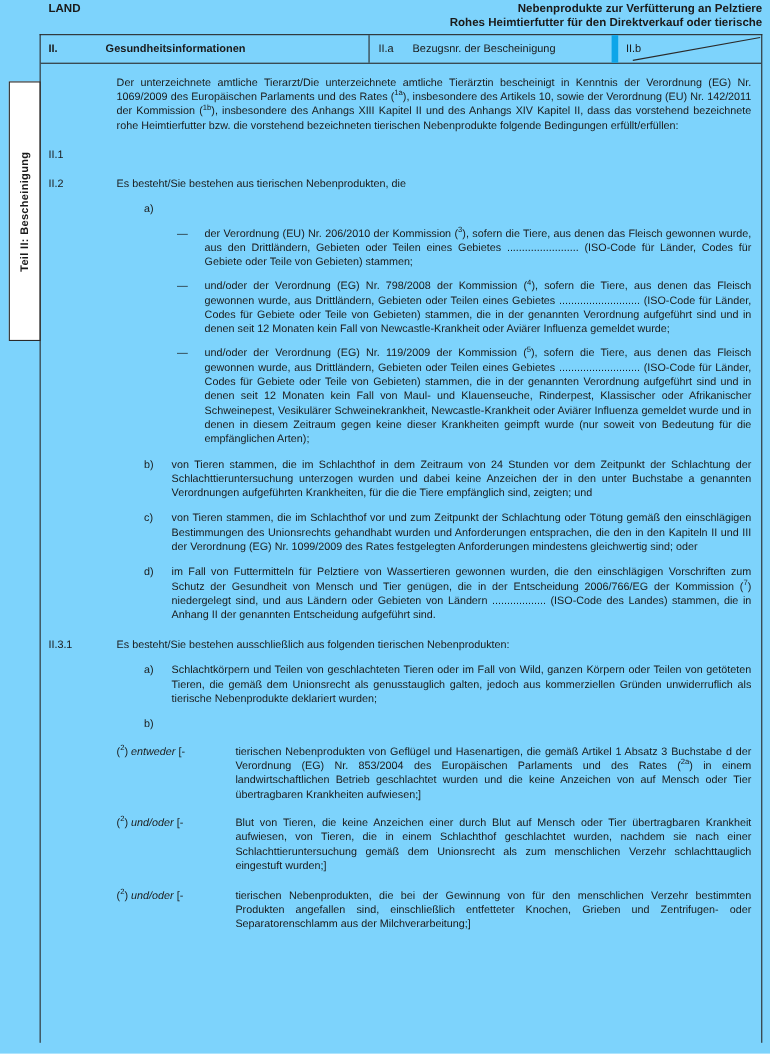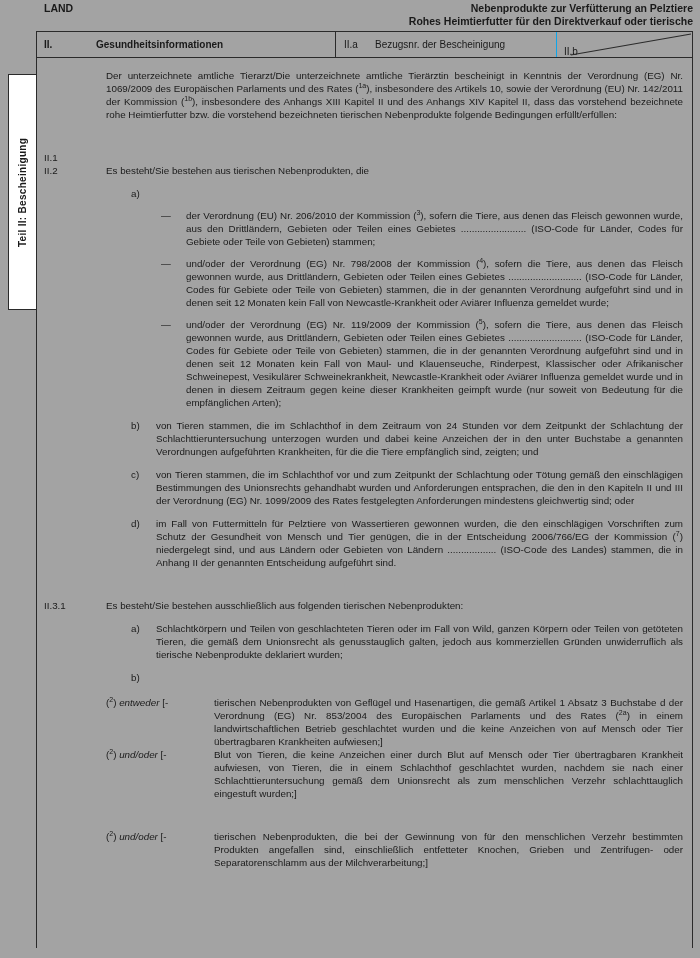--- a/index.html
+++ b/index.html
@@ -1,17 +1,17 @@
 <!DOCTYPE html>
 <html><head>
 <meta charset="utf-8">
 <style>
   html,body {margin:0; padding:0; background:#fff;}
   .page {
-    position:relative; width:700px; height:958px; background:#a3a3a3;
+    position:relative; width:700px; height:958px; background:#7dd3fc;
     font-family:"Liberation Sans","DejaVu Sans",sans-serif;
     color:#1a1a1a; overflow:hidden;
   }
   .land {position:absolute; left:44px; top:2px; font-size:10.5px; font-weight:bold;}
   .doc-title {position:absolute; right:7px; top:2px; text-align:right; font-size:10.5px; font-weight:bold; line-height:13px;}
   .part-box {
     position:absolute; left:8px; top:74px; width:27px; height:234px;
     border:1px solid #2a2a2a; display:flex; align-items:center; justify-content:center;
     background:#fff;
   }
@@ -24,34 +24,34 @@
     box-sizing:border-box;
   }
   .cert-header {
     display:flex; height:25px; border-bottom:1px solid #2a2a2a; font-size:10px; align-items:center;
   }
   .ch-left {width:298px; flex:none; display:flex; align-items:center;}
   .ch-num {font-weight:bold; padding-left:7px; width:59px; box-sizing:border-box;}
   .ch-title {font-weight:bold;}
   .ch-mid {width:220px; flex:none; border-left:1px solid #2a2a2a; align-self:stretch; display:flex; align-items:center;}
   .ch-ref-label {padding-left:8px; width:31px; flex:none;}
-  .ch-right {flex:1; border-left:1px solid #0ea5e9; align-self:stretch; position:relative; display:flex; align-items:flex-end;}
+  .ch-right {flex:1; border-left:6px solid #0ea5e9; align-self:stretch; position:relative; display:flex; align-items:center;}
   .ch-b-label {padding-left:7px;}
   .ch-right svg {position:absolute; left:0; top:0; width:100%; height:100%;}
   .cert-body {font-size:9.8px; line-height:13px;}
   .row {display:flex;}
   .num {width:69px; flex:none; padding-left:7px; box-sizing:border-box;}
   .lt  {width:25px; flex:none; margin-left:25px;}
   .dash{width:25px; flex:none; margin-left:55px;}
   .opt-label {width:108px; flex:none; white-space:nowrap;}
   .txt {flex:1; text-align:justify; padding-right:9px;}
   .it {font-style:italic;}
   sup {font-size:7px; line-height:0; vertical-align:super;} .mt9 {margin-top:9px;} .mt10 {margin-top:10px;}
-  .mt11 {margin-top:11px;} .mt12 {margin-top:12px;} .mt13 {}
-  .mt14 {margin-top:30px;}
+  .mt11 {margin-top:11px;} .mt12 {margin-top:12px;} .mt13 {margin-top:13px;}
+  .mt14 {margin-top:14px;}
 </style>
 </head>
 <body>
 
 <div class="page">
 
   <div class="land">LAND</div>
 
   <div class="doc-title">
     <div>Nebenprodukte zur Verfütterung an Pelztiere</div>

